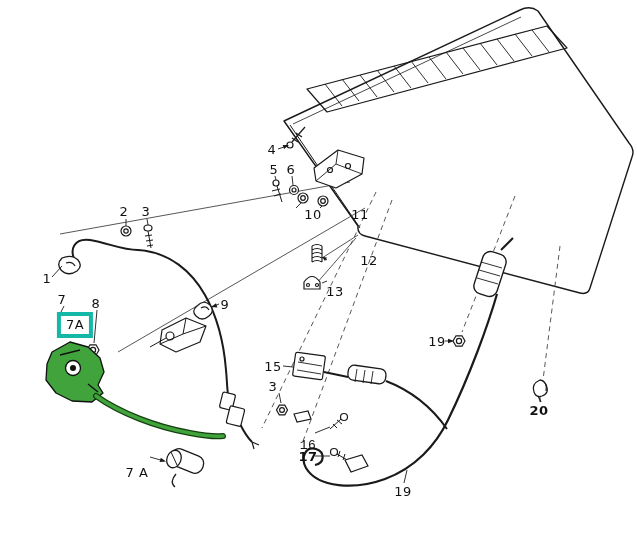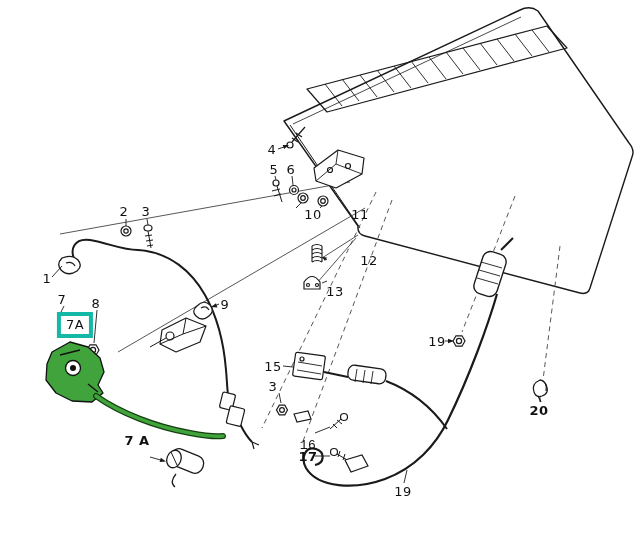--- a/index.html
+++ b/index.html
@@ -249,18 +249,18 @@
       <span class="part-label boxed" style="left: 75px; top: 325px;">7A</span>
       <span class="part-label" style="left: 225px; top: 304px;">9</span>
       <span class="part-label" style="left: 313px; top: 214px;">10</span>
       <span class="part-label" style="left: 320px; top: 214px; margin-left: 40px;">11</span>
       <span class="part-label" style="left: 335px; top: 260px; margin-left: 34px;">12</span>
       <span class="part-label" style="left: 335px; top: 291px;">13</span>
       <span class="part-label" style="left: 273px; top: 366px;">15</span>
       <span class="part-label" style="left: 273px; top: 386px;">3</span>
       <span class="part-label" style="left: 308px; top: 445px; font-family: Liberation Mono, monospace;">16</span>
       <span class="part-label" style="left: 308px; top: 456px; font-weight: bold;">17</span>
-      <span class="part-label" style="left: 137px; top: 440px; font-weight: bold;">7 A</span>
+      <span class="part-label" style="left: 137px; top: 472px;">7 A</span>
       <span class="part-label" style="left: 403px; top: 491px;">19</span>
       <span class="part-label" style="left: 437px; top: 341px;">19</span>
       <span class="part-label" style="left: 539px; top: 410px; font-weight: bold;">20</span>
     </div>
 </div>
 
 </body></html>

